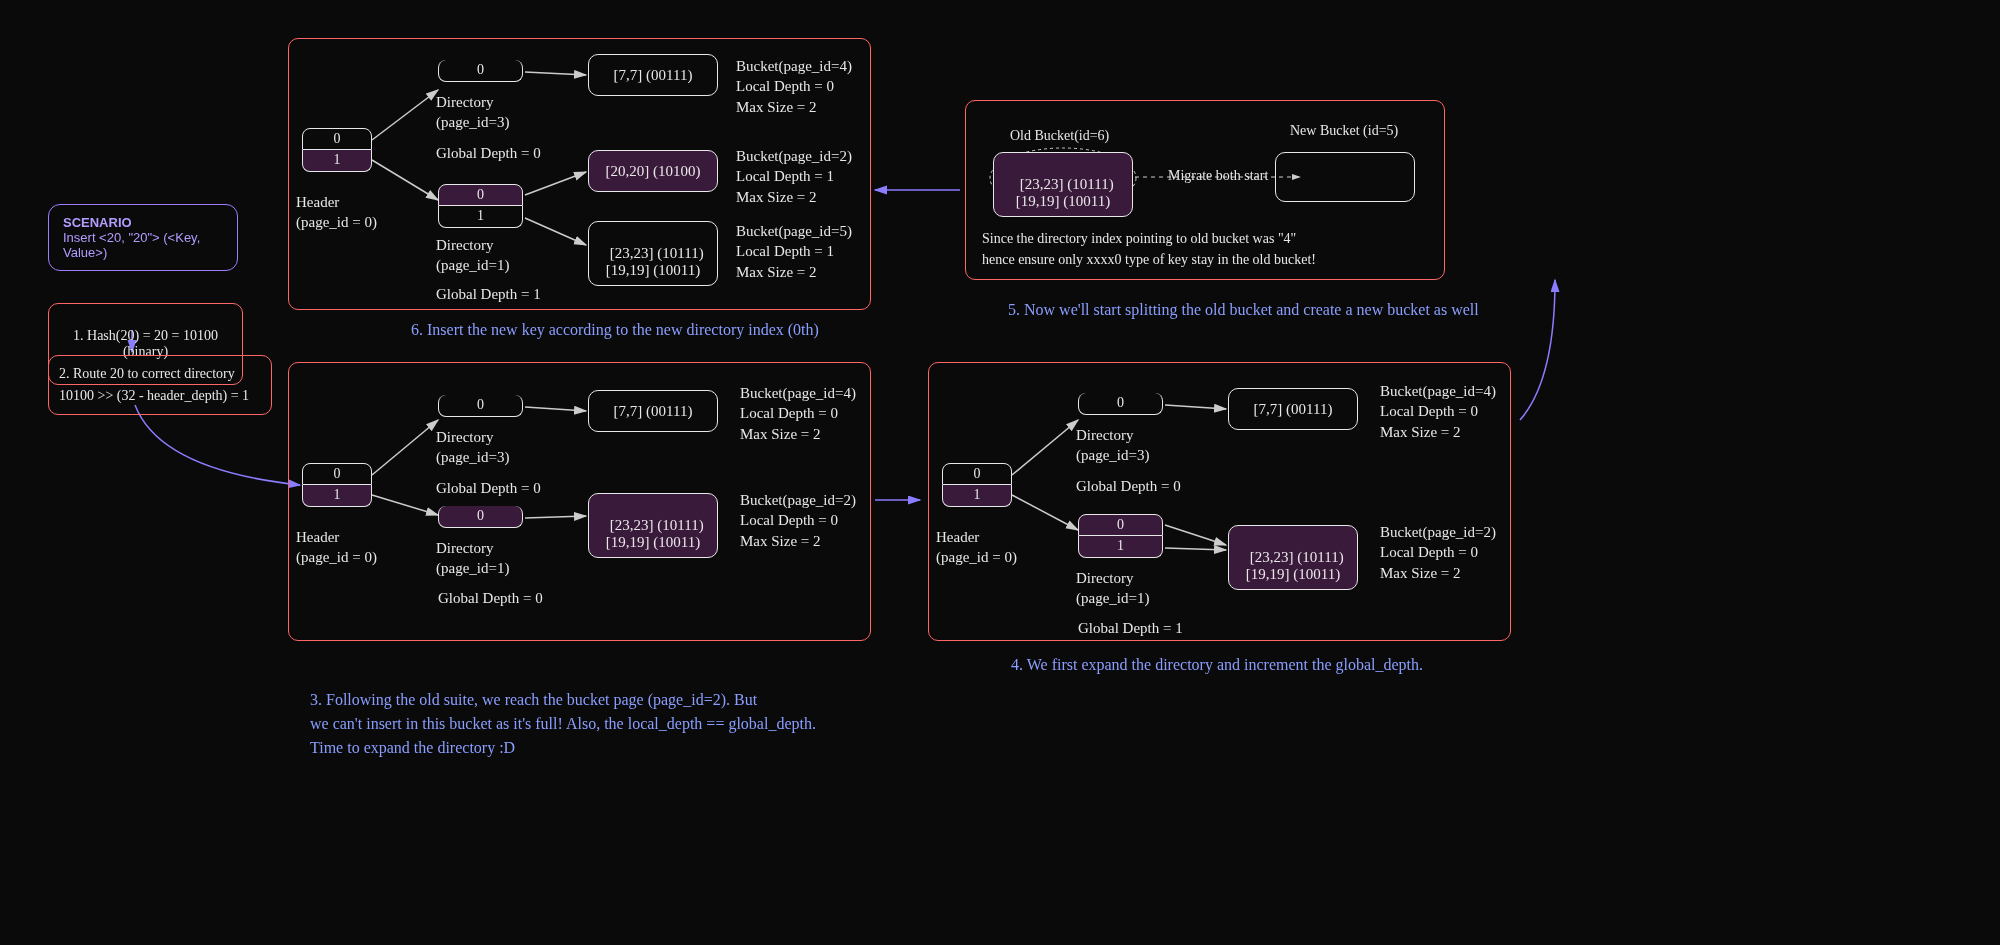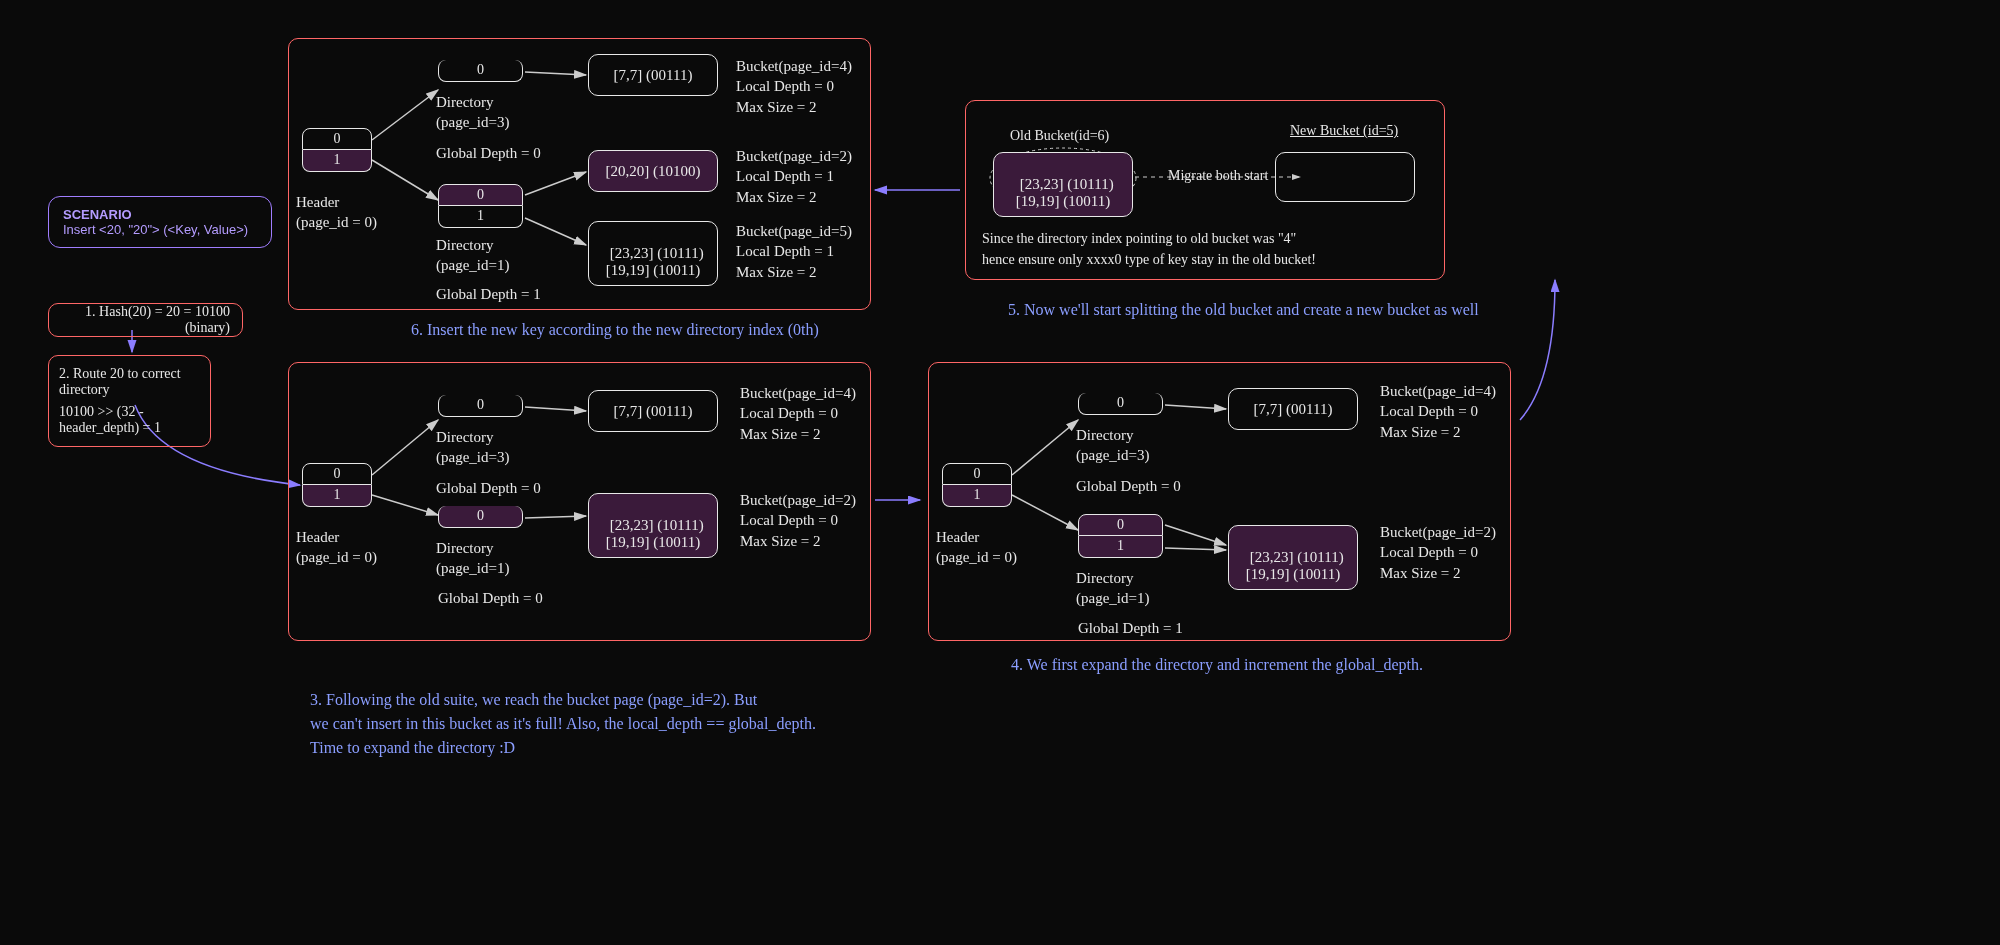--- a/index.html
+++ b/index.html
@@ -26,24 +26,24 @@
     padding: 10px 14px;
     font-size: 13px;
     color: #b49cff;
     font-family: Arial, sans-serif;
   }
   .scenario .title { font-weight: bold; }
   .stepbox {
     position: absolute;
     border: 1.5px solid #ff6666;
     border-radius: 10px;
-    padding: 0 12px;
+    padding: 24px 12px;
     font-size: 14px;
     color: #e8e8e8;
-    text-align: right;
+    text-align: center;
   }
   .header-stack { position: absolute; }
   .header-stack .row {
     border: 1.5px solid #e8e8e8;
     text-align: center;
     height: 22px;
     line-height: 20px;
     font-size: 14px;
   }
   .header-stack .row:first-child { border-radius: 8px 8px 0 0; }
@@ -113,30 +113,30 @@
   <line x1="1012" y1="495" x2="1078" y2="530" stroke="#ccc" stroke-width="1.5" marker-end="url(#ah)"></line>
   <line x1="1165" y1="405" x2="1226" y2="409" stroke="#ccc" stroke-width="1.5" marker-end="url(#ah)"></line>
   <line x1="1165" y1="525" x2="1226" y2="545" stroke="#ccc" stroke-width="1.5" marker-end="url(#ah)"></line>
   <line x1="1165" y1="548" x2="1226" y2="550" stroke="#ccc" stroke-width="1.5" marker-end="url(#ah)"></line>
 
   <line x1="1135" y1="177" x2="1300" y2="177" stroke="#ccc" stroke-width="1" stroke-dasharray="4,4" marker-end="url(#ah)"></line>
 
   <ellipse cx="1063" cy="178" rx="73" ry="30" stroke="#ccc" stroke-width="1" stroke-dasharray="3,3" fill="none"></ellipse>
 </svg>
 
-<div class="scenario" style="left:48px; top:196px; width:224px;">
+<div class="scenario" style="left:48px; top:204px; width:190px;">
   <div class="title">SCENARIO</div>
   <div>Insert &lt;20, "20"&gt; (&lt;Key, Value&gt;)</div>
 </div>
 
 <div class="stepbox" style="left:48px; top:303px; width:195px;">
   <span>1. Hash(20) = 20 = 10100 (binary)</span>
 </div>
 
-<div class="stepbox" style="left:48px; top:355px; width:163px; text-align:left; padding:10px;">
+<div class="stepbox" style="left:48px; top:355px; width:224px; text-align:left; padding:10px;">
   <div>2. Route 20 to correct directory</div>
   <div style="height:6px;"></div>
   <div>10100 &gt;&gt; (32 - header_depth) = 1</div>
 </div>
 
 <div class="panel" style="left:288px; top:38px; width:583px; height:272px;"></div>
 
 <div class="header-stack" style="left:302px; top:128px; width:70px;">
   <div class="row">0</div>
   <div class="row hl">1</div>
@@ -262,21 +262,21 @@
 </div>
 <div class="label" style="left:1380px; top:522px; white-space:pre;">Bucket(page_id=2)
 Local Depth = 0
 Max Size = 2</div>
 
 <div class="caption" style="left:1011px; top:653px;text-align:right;">4. We first expand the directory and increment the global_depth.</div>
 
 <div class="panel" style="left:965px; top:100px; width:480px; height:180px;"></div>
 
 <div class="oldnew-label" style="left:1010px; top:128px;">Old Bucket(id=6)</div>
-<div class="oldnew-label" style="left:1290px; top:123px;text-decoration:underline;">New Bucket (id=5)</div>
+<div class="oldnew-label" style="left:1290px; top:123px;">New Bucket (id=5)</div>
 
 <div class="bucket hl" style="left:993px; top:152px; width:140px; white-space:pre;">
   <span>[23,23] (10111)
 [19,19] (10011)</span>
 </div>
 <div class="bucket" style="left:1275px; top:152px; width:140px; height:50px;"></div>
 
 <div class="migrate" style="left:1168px; top:168px;">Migrate both start</div>
 
 <div class="note" style="left:982px; top:228px; white-space:pre;">Since the directory index pointing to old bucket was "4"

